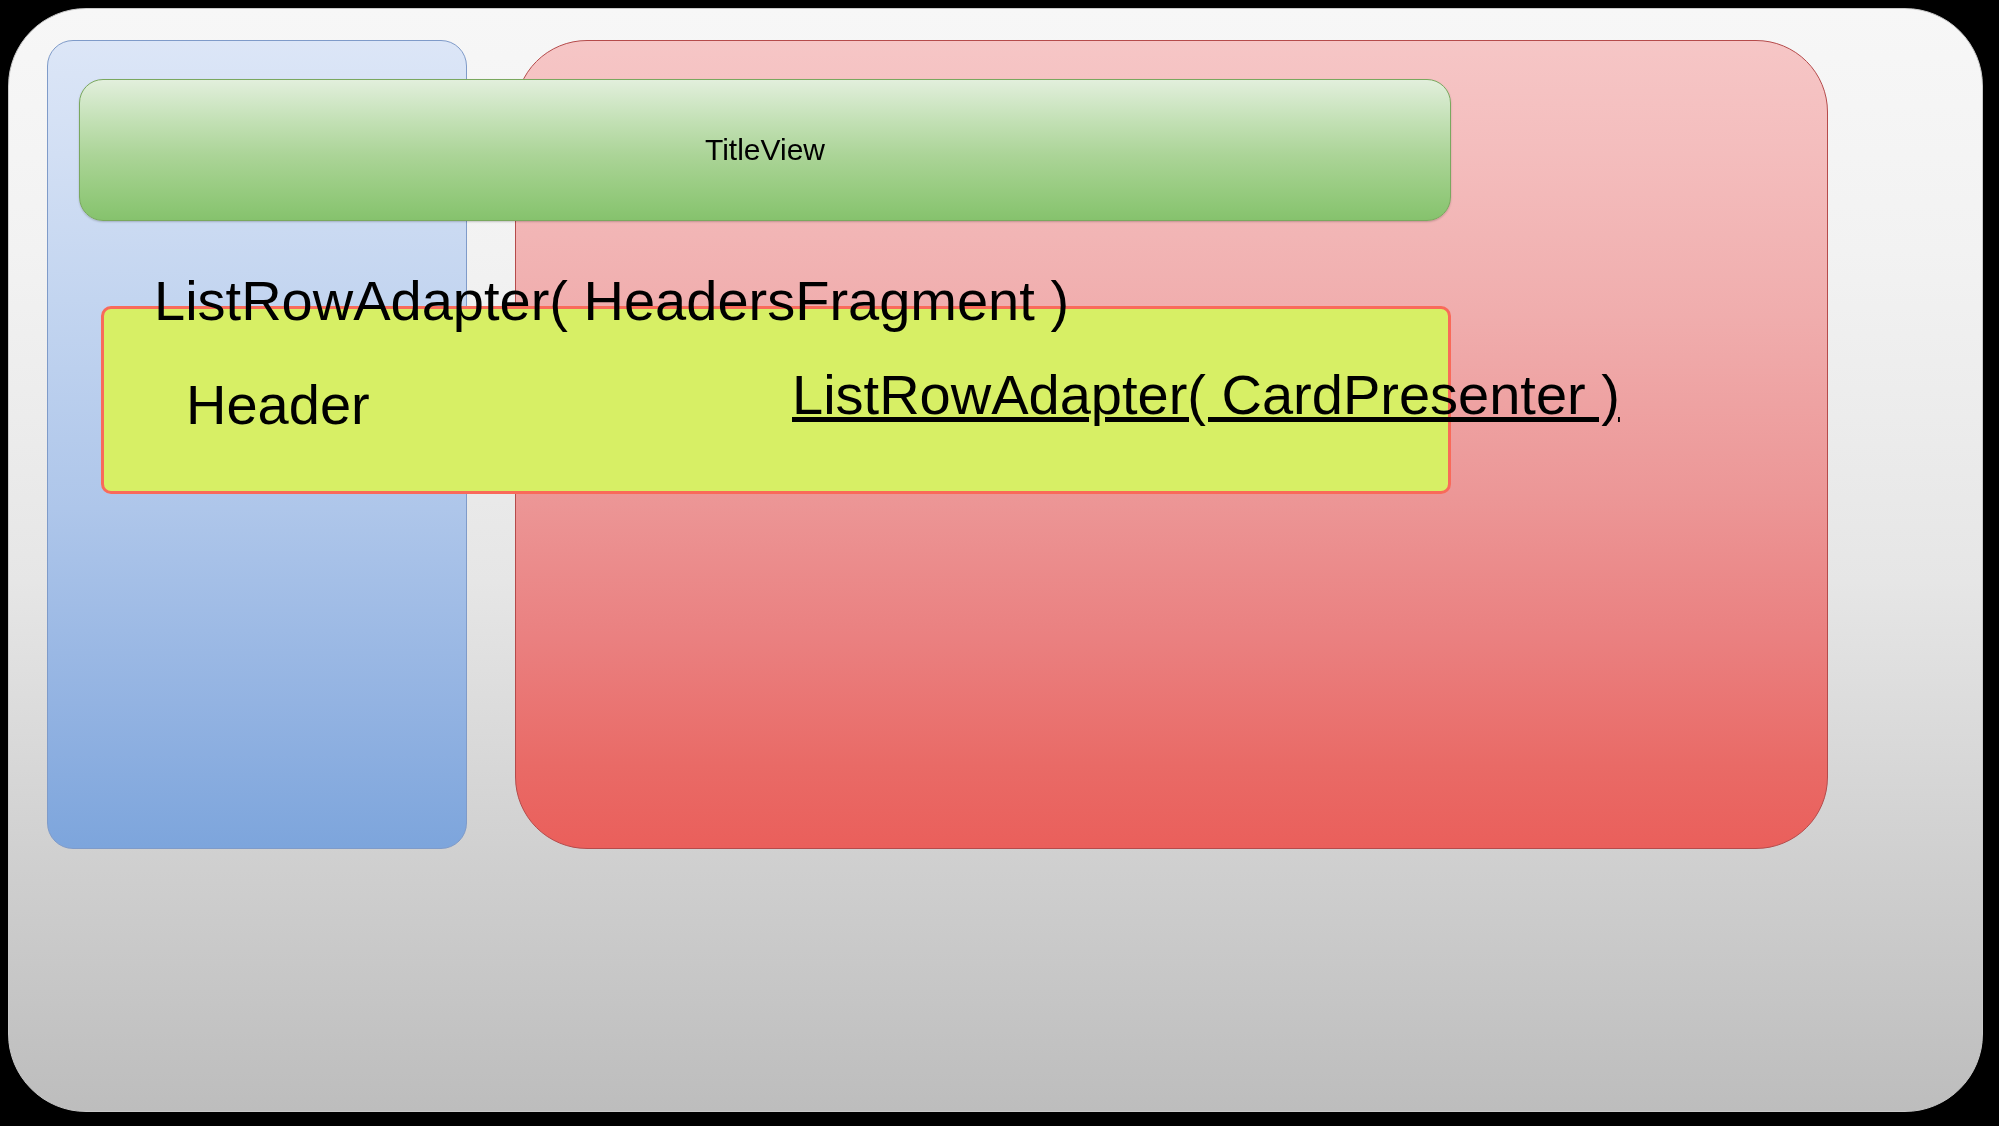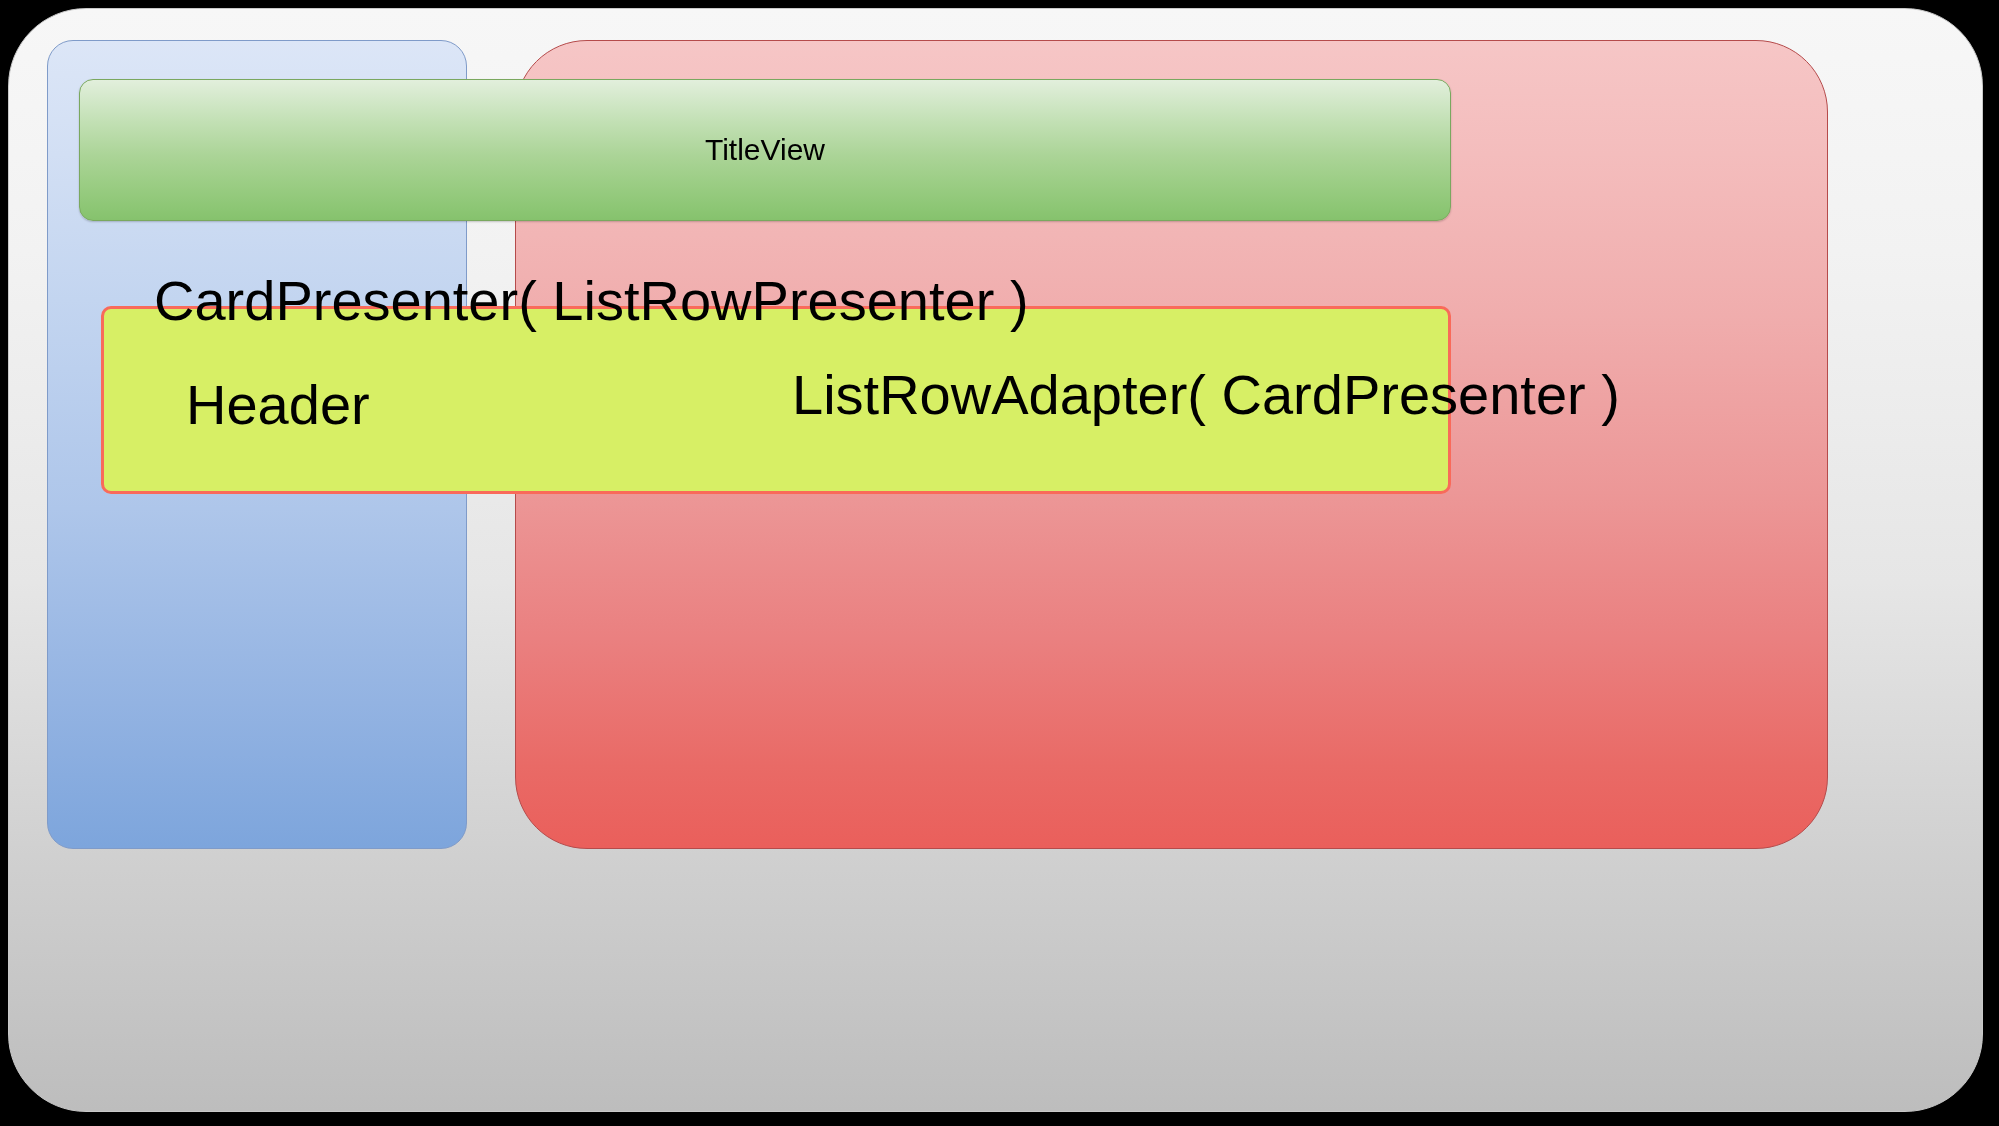--- a/index.html
+++ b/index.html
@@ -80,21 +80,21 @@
     color: #000000;
   }
 
   
   #title-view {
     position: absolute;
     left: 70px;
     top: 70px;
     width: 1372px;
     height: 142px;
-    border-radius: 14px;
+    border-radius: 24px;
     background: linear-gradient(to bottom, #e2efdc 0%, #d5e9cc 12%, #c2e0b4 30%, #abd497 54%, #9bcd84 74%, #8cc674 92%, #86c26d 100%);
     border: 1px solid #7aa85f;
     box-sizing: border-box;
     box-shadow: 0 1px 2px rgba(0,0,0,0.20);
     display: flex;
     align-items: center;
     justify-content: center;
   }
   #title-view-label {
     font-size: 30px;
@@ -126,20 +126,21 @@
     left: 145px;
     top: 264px;
   }
   #header-label {
     left: 177px;
     top: 368px;
   }
   #list-row-adapter-cardpresenter-label {
     left: 783px;
     top: 358px;
+    text-decoration: underline;
   }
 </style>
 </head>
 <body>
 
 <div id="canvas">
 
   <div id="outer-container">
 
     <div id="headers-fragment">
@@ -149,20 +150,20 @@
     <div id="rows-fragment">
       <div id="rows-fragment-label">RowsFragment</div>
     </div>
 
     <div id="title-view">
       <span id="title-view-label">TitleView</span>
     </div>
 
     <div id="list-row-box"></div>
 
-    <div class="diagram-text" id="list-row-adapter-listrowpresenter-label">CardPresenter( ListRowPresenter )</div>
+    <div class="diagram-text" id="list-row-adapter-listrowpresenter-label">ListRowAdapter( HeadersFragment )</div>
 
     <div class="diagram-text" id="header-label">Header</div>
 
     <div class="diagram-text" id="list-row-adapter-cardpresenter-label">ListRowAdapter( CardPresenter )</div>
 
   </div>
 </div>
 
 </body></html>

